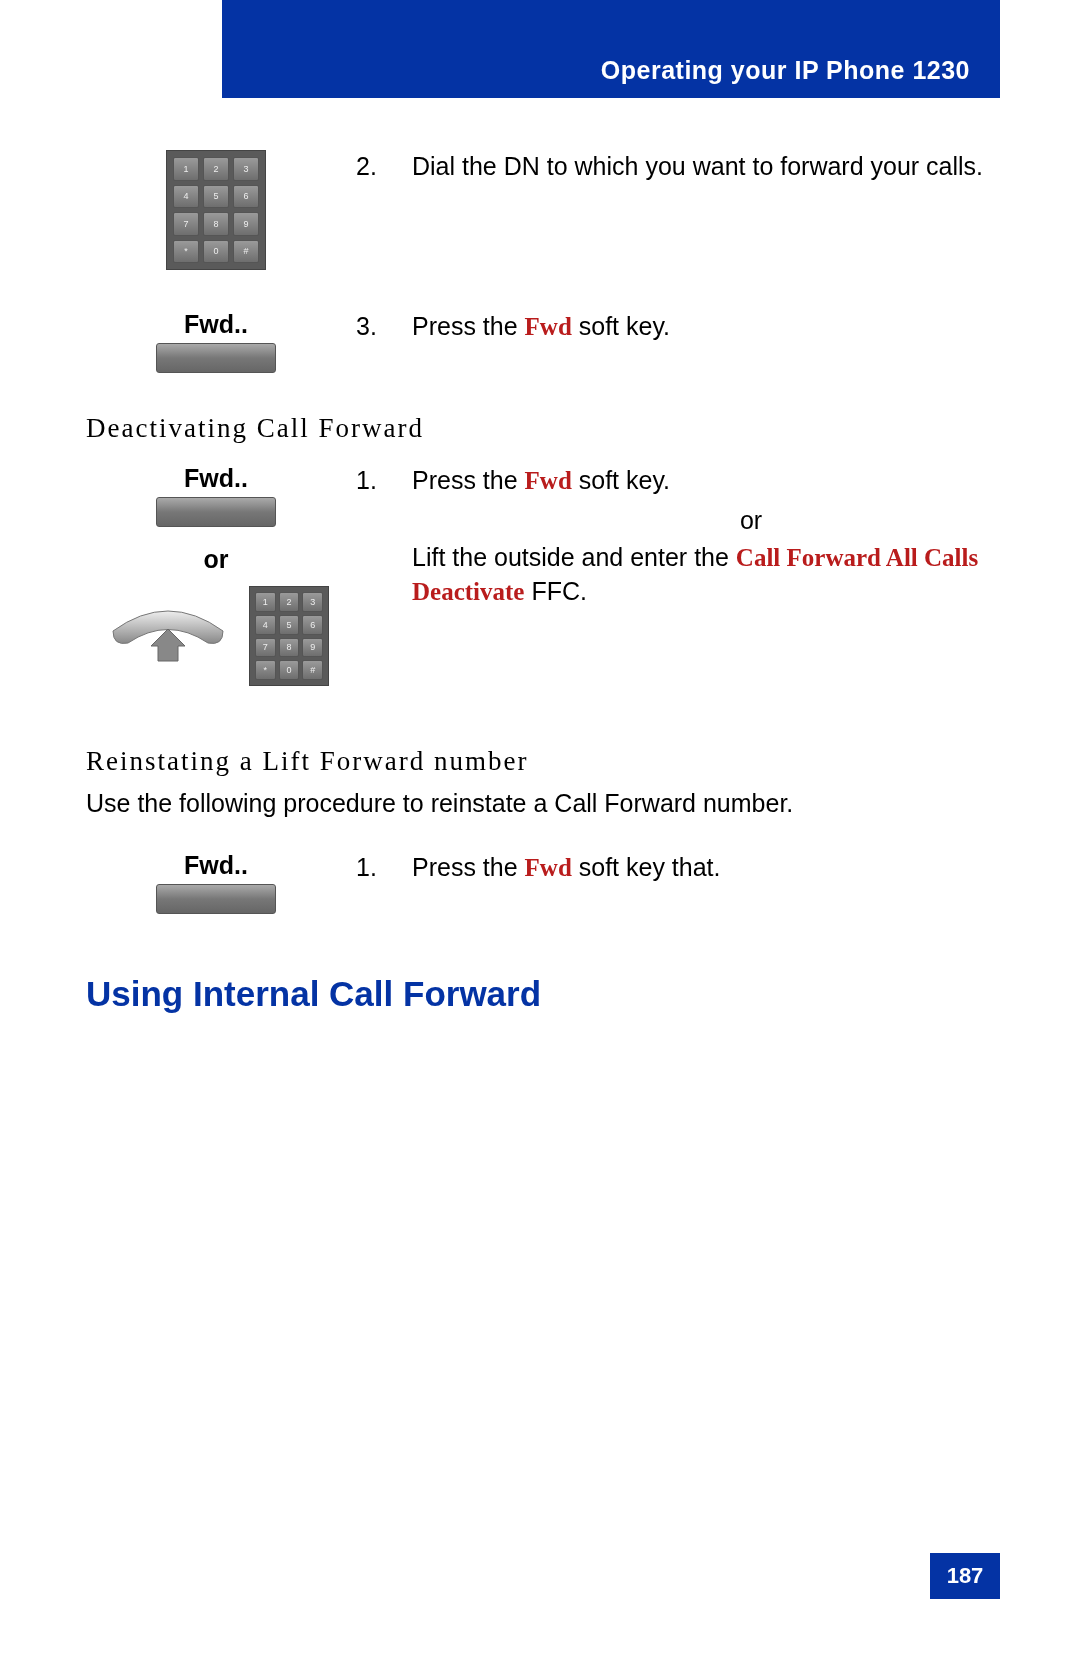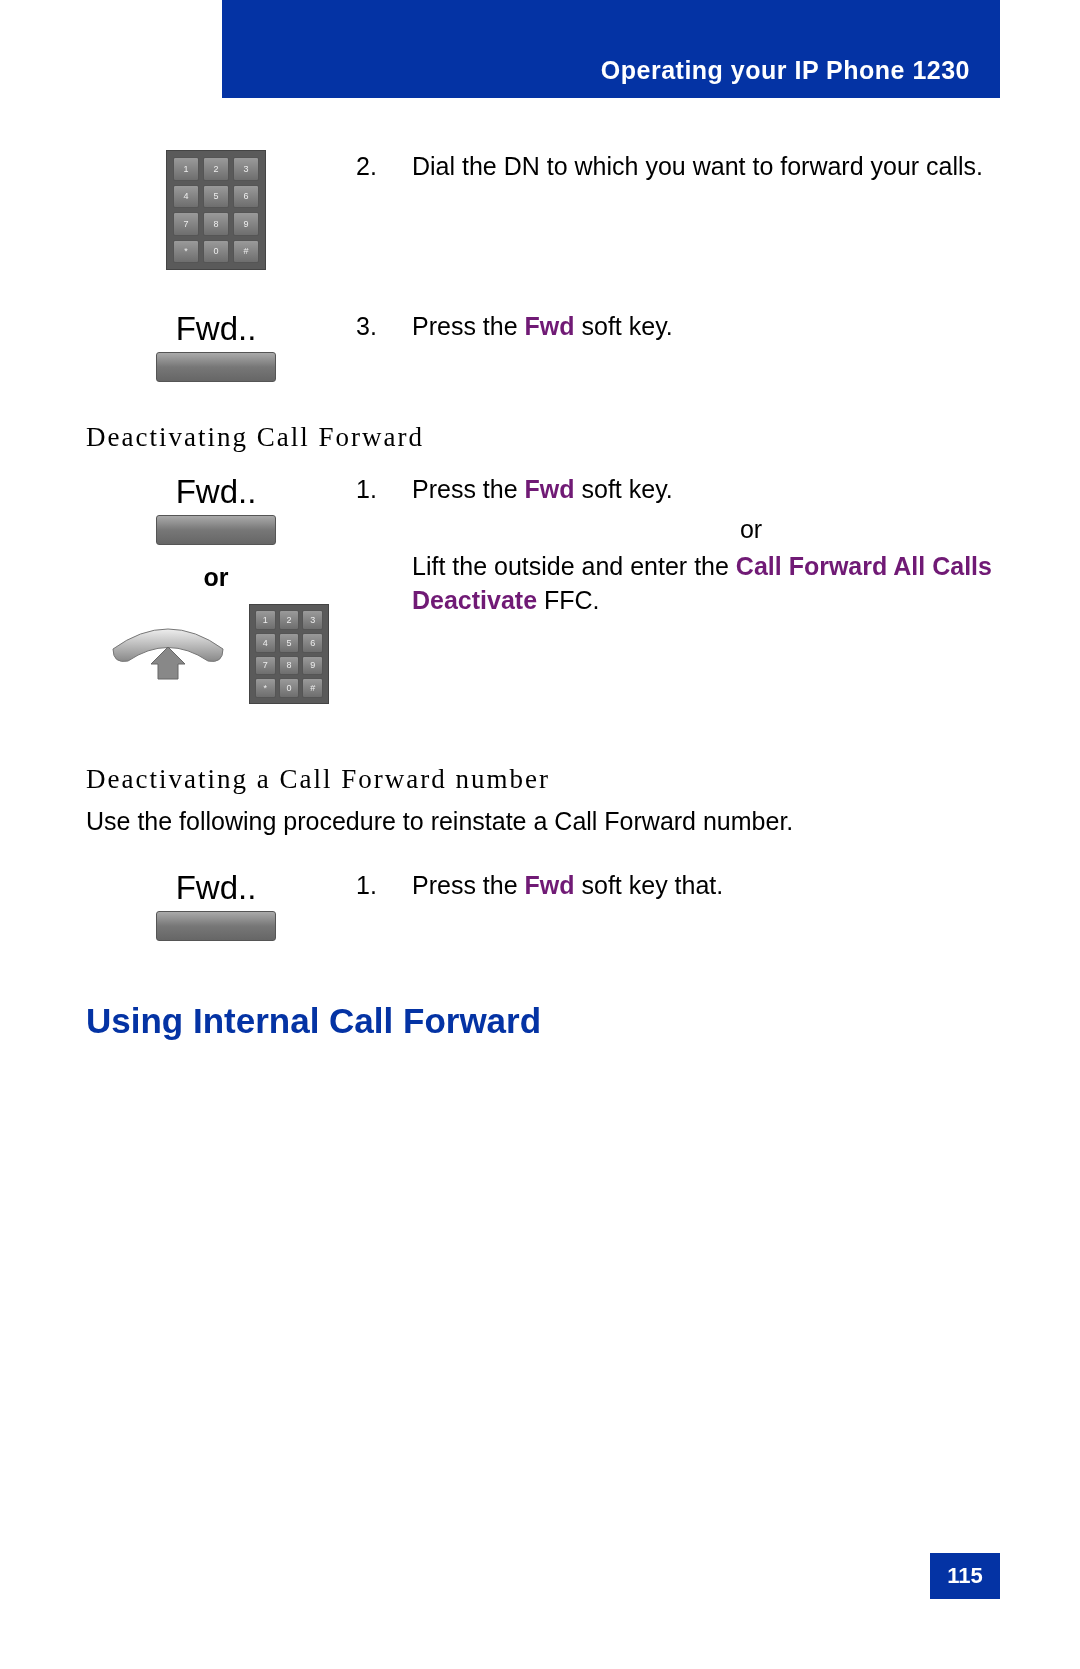--- a/index.html
+++ b/index.html
@@ -7,33 +7,33 @@
   .page { position: relative; width: 1080px; height: 1669px; }
   .blue-bar { position: absolute; top: 0; left: 222px; width: 778px; height: 98px; background: #0433A4; }
   .header-title { position: absolute; right: 30px; top: 56px; color: #fff; font-weight: 700; font-size: 25px; letter-spacing: 0.5px; font-family: Arial, Helvetica, sans-serif; }
   .content { position: absolute; top: 130px; left: 86px; width: 910px; }
   .row { display: flex; align-items: flex-start; margin-bottom: 40px; }
   .col-left { width: 260px; display: flex; flex-direction: column; align-items: center; }
   .col-right { flex: 1; padding-left: 10px; }
   .step-line { display: flex; align-items: flex-start; font-size: 25px; line-height: 1.35; margin-bottom: 8px; }
   .step-num { width: 36px; flex-shrink: 0; }
   .step-text { flex: 1; margin-left: 20px; }
-  .emph { color: #701a75; font-weight: 700; }
+  .emph { color: #b91c1c; font-weight: 700; font-family: Liberation Serif, serif; }
   .keypad {
     width: 100px; height: 120px; background: #5a5a5a;
     display: grid; grid-template-columns: repeat(3, 1fr); grid-template-rows: repeat(4, 1fr);
     gap: 4px; padding: 6px; border: 1px solid #444;
   }
   .key {
     background: linear-gradient(180deg, #9a9a9a 0%, #6e6e6e 100%);
     border-radius: 2px; border: 1px solid #555;
     display: flex; align-items: center; justify-content: center;
     font-size: 9px; color: #eee;
   }
-  .fwd-label { font-size: 33px; margin-bottom: 4px; }
+  .fwd-label { font-size: 25px; margin-bottom: 4px; font-weight: bold; }
   .softkey-btn {
     width: 120px; height: 30px;
     background: linear-gradient(180deg, #aaa 0%, #777 50%, #666 100%);
     border: 1px solid #555; border-radius: 3px;
   }
   .subheading { font-size: 27px; letter-spacing: 2px; margin-top: 40px; margin-bottom: 10px; font-family: Liberation Serif, serif; }
   .body-text { font-size: 25px; line-height: 1.35; margin-bottom: 30px; }
   .or-label { font-size: 25px; font-weight: 700; margin: 18px 0 12px 0; }
   .handset-row { display: flex; align-items: center; gap: 16px; }
   .handset-svg { width: 130px; height: 70px; }
@@ -138,21 +138,21 @@
         <div class="indent-or">or</div>
         <div class="step-line">
           <div class="step-num"></div>
           <div class="step-text">
             <span>Lift the outside and enter the </span><span class="emph">Call Forward All Calls Deactivate</span><span> FFC.</span>
           </div>
         </div>
       </div>
     </div>
 
-    <div class="subheading" style="margin-top:60px;">Deactivating a Call Forward number</div>
+    <div class="subheading" style="margin-top:60px;">Reinstating a Lift Forward number</div>
     <div class="body-text">Use the following procedure to reinstate a Call Forward number.</div>
 
     <div class="row" style="margin-top:20px;">
       <div class="col-left">
         <div class="fwd-label">Fwd..</div>
         <div class="softkey-btn"></div>
       </div>
       <div class="col-right">
         <div class="step-line">
           <div class="step-num">1.</div>
@@ -161,16 +161,16 @@
           </div>
         </div>
       </div>
     </div>
 
     <div class="section-heading">Using Internal Call Forward</div>
 
   </div>
 
   <div class="page-num-box">
-    <div class="page-num">115</div>
+    <div class="page-num">187</div>
   </div>
 
 </div>
 
 </body></html>

